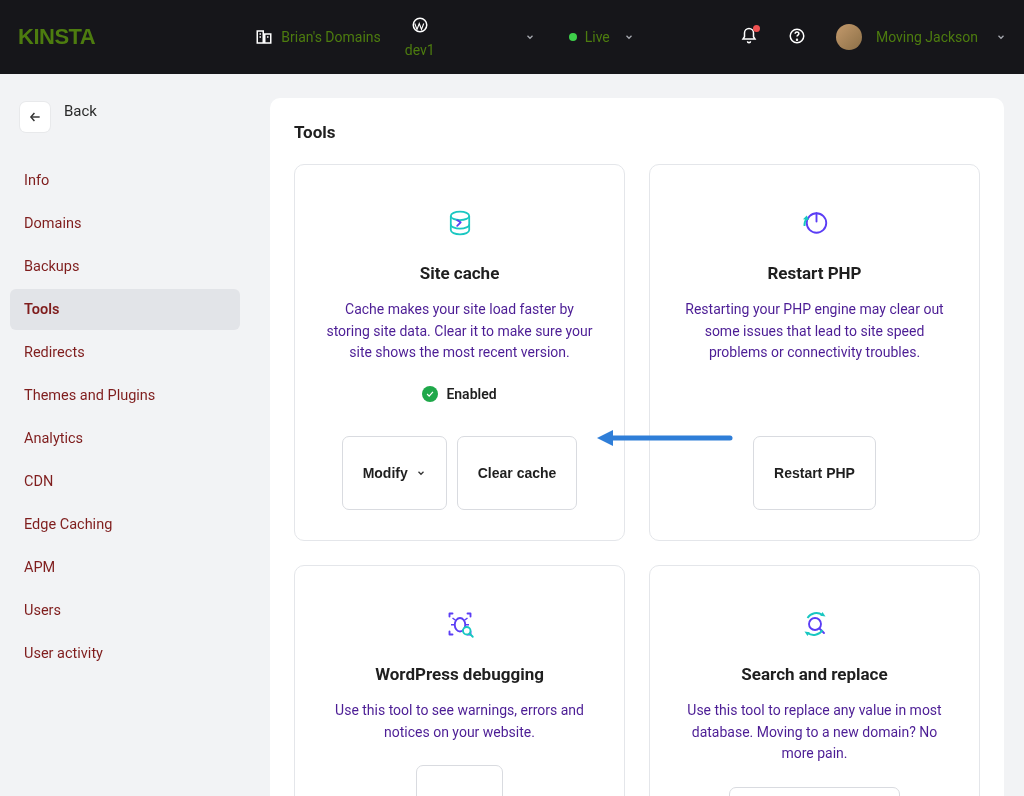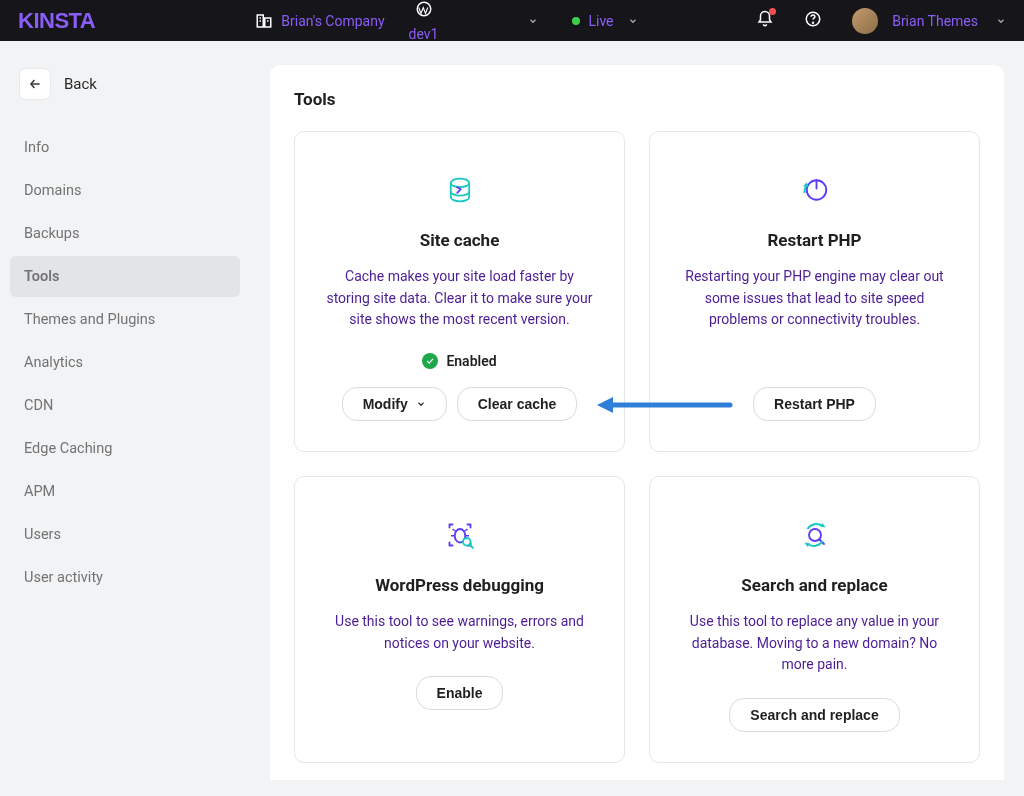--- a/index.html
+++ b/index.html
@@ -7,24 +7,24 @@
     font-family: -apple-system, BlinkMacSystemFont, "Segoe UI", Roboto, Helvetica, Arial, sans-serif;
     background: #f2f3f5;
     color: #1f1f1f;
     width: 1024px;
     height: 796px;
     overflow: hidden;
   }
   
   .topbar {
     background: #16161a;
-    height: 41px;
+    height: 74px;
     display: flex;
     align-items: center;
-    color: #8b5cf6;
+    color: #4d7c0f;
     padding: 0 18px;
     font-size: 14px;
   }
   .logo {
     font-weight: 900;
     font-size: 22px;
     letter-spacing: -0.5px;
     font-family: Arial, sans-serif;
     text-transform: uppercase;
   }
@@ -44,32 +44,32 @@
   .top-gap-xl { margin-left: 90px; }
   .top-gap-user { margin-left: 30px; }
 
   
   .shell { display:flex; height: calc(796px - 57px); }
   .sidebar {
     width: 250px;
     padding: 24px 10px 24px 10px;
   }
   .back-row {
-    display:flex; align-items:center; gap:14px; padding: 4px 10px 28px 10px;
+    display:flex; align-items:flex-start; gap:14px; padding: 4px 10px 28px 10px;
     cursor:pointer;
   }
   .back-btn {
     width:30px; height:30px; background:#fff; border-radius:6px; display:flex; align-items:center; justify-content:center;
     box-shadow: 0 0 0 1px rgba(0,0,0,0.04);
   }
   .back-label { font-size:15px; color:#2a2a2a; }
   .nav-item {
     padding: 12px 14px;
     font-size:14.5px;
-    color:#737373;
+    color:#7f1d1d;
     border-radius:6px;
     cursor:pointer;
     margin-bottom:2px;
   }
   .nav-item.active {
     background:#e2e4e8;
     font-weight:600;
   }
 
   
@@ -95,28 +95,28 @@
     border-radius:10px;
     padding: 36px 28px 30px 28px;
     text-align:center;
     display:flex;
     flex-direction:column;
     align-items:center;
   }
   .card-icon { height:44px; display:flex; align-items:center; justify-content:center; margin-bottom:18px;}
   .card-title { font-size:17px; font-weight:700; margin-bottom:16px; }
   .card-desc { font-size:14px; color:#4c1d95; line-height:1.55; max-width: 310px; margin-bottom: 22px;}
-  .status-row { display:flex; align-items:center; gap:8px; font-size:14px; font-weight:600; margin-bottom:18px;}
+  .status-row { display:flex; align-items:center; gap:8px; font-size:14px; font-weight:600; margin-bottom:34px;}
   .status-dot {
     width:16px; height:16px; background:#1fa84a; border-radius:50%; display:flex; align-items:center; justify-content:center;
   }
   .status-dot svg { width:10px; height:10px; }
   .btn-row { display:flex; gap:10px; }
   .btn {
-    background:#fff; border:1px solid #d9dbe0; border-radius:15px; padding:8px 20px; font-size:14px; font-weight:600; cursor:pointer;
+    background:#fff; border:1px solid #d9dbe0; border-radius:7px; padding:28px 20px; font-size:14px; font-weight:600; cursor:pointer;
     display:inline-flex; align-items:center; gap:8px;
     color:#1f1f1f;
   }
 
   
   .annot-arrow {
     position:absolute;
     pointer-events:none;
   }
   .rel { position:relative; }
@@ -132,21 +132,21 @@
   <div class="top-group top-click top-gap-lg">
     <span class="company-icon">
       <svg width="18" height="18" viewBox="0 0 24 24" fill="none" stroke="#fff" stroke-width="2">
           <rect x="3" y="4" width="8" height="16"></rect>
           <rect x="13" y="8" width="8" height="12"></rect>
           <line x1="6" y1="8" x2="8" y2="8"></line>
           <line x1="6" y1="12" x2="8" y2="12"></line>
           <line x1="16" y1="12" x2="18" y2="12"></line>
         </svg>
     </span>
-    <span>Brian's Company</span>
+    <span>Brian's Domains</span>
   </div>
 
   <div class="top-group top-click top-gap-md">
     <span class="wp-icon">
       <svg width="18" height="18" viewBox="0 0 24 24" fill="none" stroke="#fff" stroke-width="2">
           <circle cx="12" cy="12" r="9"></circle>
           <path d="M5 10l3 8 3-8 3 8 3-8" stroke-width="1.5"></path>
         </svg>
     </span>
     <span>dev1</span>
@@ -187,21 +187,21 @@
       <svg width="18" height="18" viewBox="0 0 24 24" fill="none" stroke="#fff" stroke-width="2">
           <circle cx="12" cy="12" r="9"></circle>
           <path d="M9.5 9a2.5 2.5 0 015 0c0 1.5-2.5 2-2.5 3.5"></path>
           <circle cx="12" cy="17" r="0.6" fill="#fff"></circle>
         </svg>
     </span>
   </div>
 
   <div class="top-group top-click top-gap-user">
     <span class="avatar"></span>
-    <span style="margin-left:6px">Brian Themes</span>
+    <span style="margin-left:6px">Moving Jackson</span>
     <span class="chev" style="margin-left:10px">
       <svg viewBox="0 0 24 24" fill="none" stroke="#a7a9b0" stroke-width="3">
           <polyline points="6 9 12 15 18 9"></polyline>
         </svg>
     </span>
   </div>
 </div>
 
 <div class="shell">
 
@@ -213,20 +213,21 @@
             <polyline points="11 5 5 12 11 19"></polyline>
           </svg>
       </div>
       <span class="back-label">Back</span>
     </div>
 
     <div class="nav-item"><span>Info</span></div>
     <div class="nav-item"><span>Domains</span></div>
     <div class="nav-item"><span>Backups</span></div>
     <div class="nav-item active"><span>Tools</span></div>
+    <div class="nav-item"><span>Redirects</span></div>
     <div class="nav-item"><span>Themes and Plugins</span></div>
     <div class="nav-item"><span>Analytics</span></div>
     <div class="nav-item"><span>CDN</span></div>
     <div class="nav-item"><span>Edge Caching</span></div>
     <div class="nav-item"><span>APM</span></div>
     <div class="nav-item"><span>Users</span></div>
     <div class="nav-item"><span>User activity</span></div>
   </div>
 
   <div class="main">
@@ -316,21 +317,21 @@
             <svg width="36" height="36" viewBox="0 0 48 48" fill="none">
               <circle cx="24" cy="24" r="8" stroke="#5b3df5" stroke-width="2.5"></circle>
               <line x1="30" y1="30" x2="36" y2="36" stroke="#5b3df5" stroke-width="2.5" stroke-linecap="round"></line>
               <path d="M14 16 A14 14 0 0 1 34 12" stroke="#19c7c1" stroke-width="2.5" fill="none"></path>
               <polygon points="34,8 38,14 31,13" fill="#19c7c1"></polygon>
               <path d="M34 32 A14 14 0 0 1 14 36" stroke="#19c7c1" stroke-width="2.5" fill="none"></path>
               <polygon points="14,40 10,34 17,35" fill="#19c7c1"></polygon>
             </svg>
           </div>
           <div class="card-title">Search and replace</div>
-          <div class="card-desc">Use this tool to replace any value in your database. Moving to a new domain? No more pain.</div>
+          <div class="card-desc">Use this tool to replace any value in most database. Moving to a new domain? No more pain.</div>
           <button class="btn">
             <span>Search and replace</span>
           </button>
         </div>
 
       </div>
     </div>
   </div>
 </div>
 

